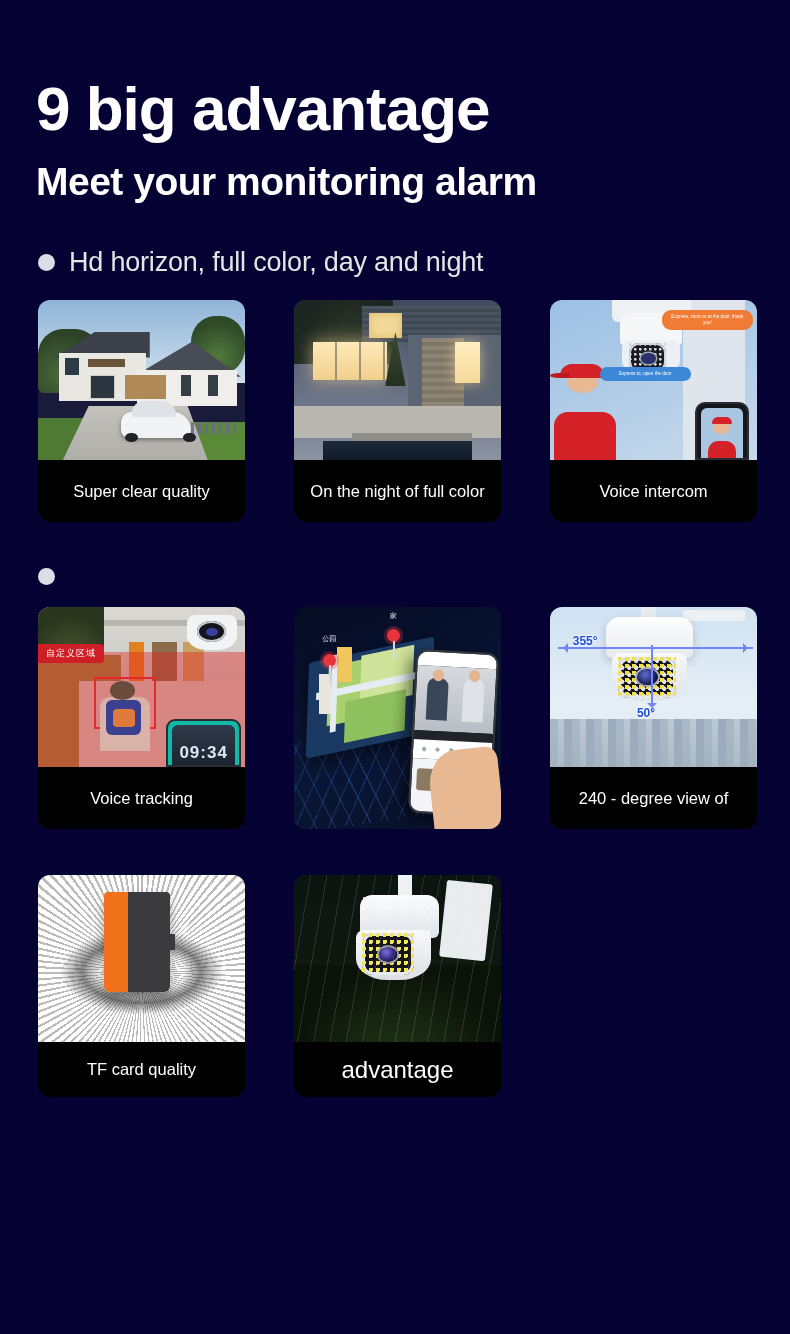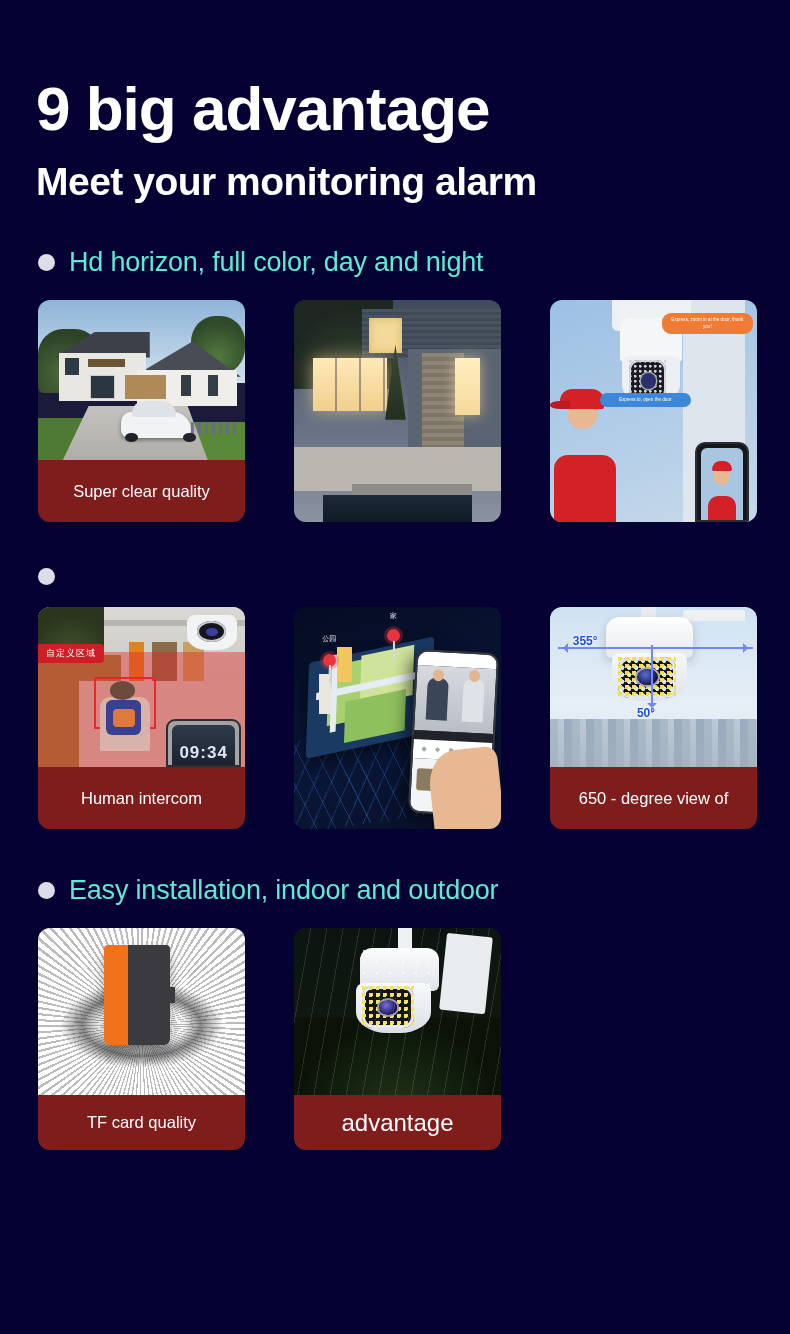--- a/index.html
+++ b/index.html
@@ -26,33 +26,33 @@
   
   .section { margin-top: 46px; }
   .sec-head {
     display: flex; align-items: center; gap: 14px;
     padding-left: 38px; margin-bottom: 22px;
   }
   .sec-bullet {
     width: 17px; height: 17px; border-radius: 50%;
     background: #dcdde6; flex: 0 0 auto;
   }
-  .sec-title { font-size: 27px; color: #5eead4; font-weight: normal; letter-spacing: -0.2px; }
+  .sec-title { font-size: 27px; color: #e5e5e5; font-weight: normal; letter-spacing: -0.2px; }
 
   
   .row { display: flex; padding-left: 38px; gap: 49px; }
   .card {
     width: 207px; height: 222px;
     border-radius: 12px; overflow: hidden;
     position: relative; background: #1a1a3a;
     display: flex; flex-direction: column;
   }
   .card-img { position: relative; flex: 1 1 auto; overflow: hidden; }
   .card-label {
-    background: #7f1d1d; color: #ffffff;
+    background: #000000; color: #ffffff;
     font-size: 16.5px; text-align: left;
     height: 62px; display: flex; align-items: center; justify-content: center;
     flex: 0 0 62px; padding: 12px 4px;
   }
   .card-label.big { font-size: 24px; }
   .card-label.h55 { height: 55px; flex-basis: 55px; }
 
   
   .sc { position: absolute; inset: 0; }
 
@@ -162,21 +162,21 @@
   .s4-box { position:absolute; left:27%; top:44%; width:30%; height:32%; border:2px solid #e8262d; }
   .s4-kid-head { position:absolute; left:35%; top:46%; width:12%; height:12%; background:#6b4b3c; border-radius:50%; }
   .s4-kid-body { position:absolute; left:30%; top:56%; width:24%; height:34%; background:#d9b3aa; border-radius:10px 10px 0 0; }
   .s4-bag { position:absolute; left:33%; top:58%; width:17%; height:22%; background:#3a3f8f; border-radius:6px; }
   .s4-bag::after { content:""; position:absolute; left:18%; top:26%; width:64%; height:52%; background:#e07a3c; border-radius:4px; }
   .s4-cam { position:absolute; right:4%; top:5%; width:24%; height:22%; background:#f1f3f5; border-radius:8px 8px 40% 40%; }
   .s4-cam-lens { position:absolute; right:9%; top:9%; width:14%; height:13%; background:#15161c; border-radius:50%;
     box-shadow: inset 0 0 0 2px #c9cdd2; }
   .s4-cam-lens::after { content:""; position:absolute; left:30%; top:30%; width:40%; height:40%; background:#3b3fa0; border-radius:50%; }
   .s4-phone { position:absolute; right:2%; bottom:0; width:36%; height:30%;
-    background:#a3a3a3; border-radius:9px 9px 0 0; border:2px solid #2a2d33; }
+    background:#14b8a6; border-radius:9px 9px 0 0; border:2px solid #2a2d33; }
   .s4-phone-scr { position:absolute; inset:4px 4px 0 4px; background:linear-gradient(#2f3a4a,#1b2330); border-radius:6px 6px 0 0;
     display:flex; align-items:flex-end; justify-content:center; }
   .s4-time { color:#dde6f2; font-size:17px; font-weight:600; letter-spacing:1px; padding-bottom:2px; }
 
   
   .s5-bg { position:absolute; inset:0; background: linear-gradient(160deg,#050b22,#0a1738 55%,#081028); }
   .s5-grid { position:absolute; left:-6%; bottom:2%; width:80%; height:42%;
     background: repeating-linear-gradient(115deg, rgba(60,120,220,.33) 0 1px, transparent 1px 16px),
                 repeating-linear-gradient(65deg, rgba(60,120,220,.33) 0 1px, transparent 1px 16px);
     transform: skewY(-8deg); }
@@ -356,20 +356,21 @@
               <div class="s2-glassbox"></div>
             <div class="s2-liv"></div>
               <div class="s2-livmul"></div>
               <div class="s2-door"></div>
             <div class="s2-pine"></div>
               <div class="s2-deck"></div>
               <div class="s2-step"></div>
               <div class="s2-pool"></div>
           </div>
         </div>
+        <div class="card-label">On the night of full color</div>
       </div>
 
       <div class="card">
         <div class="card-img">
           <div class="sc">
             <div class="s3-bg"></div>
               <div class="s3-wall"></div>
             <div class="s3-mount"></div>
               <div class="s3-camBody"></div>
               <div class="s3-camHead"></div>
@@ -383,20 +384,21 @@
                 <div class="s3-phone-scr">
               <div class="s3-p-body"></div>
                   <div class="s3-p-head"></div>
                   <div class="s3-p-cap"></div>
             </div>
               </div>
             <div class="bubble s3-b1">Express, zoom in at the door, thank you!</div>
             <div class="bubble s3-b2">Express to, open the door</div>
           </div>
         </div>
+        <div class="card-label">Voice intercom</div>
       </div>
 
     </div>
   </div>
 
   <div class="section">
     <div class="sec-head">
       <span class="sec-bullet"></span>
     </div>
     <div class="row">
@@ -421,21 +423,21 @@
               <div class="s4-bag"></div>
             <div class="s4-cam"></div>
               <div class="s4-cam-lens"></div>
             <div class="s4-phone">
                 <div class="s4-phone-scr">
               <div class="s4-time">09:34</div>
             </div>
               </div>
           </div>
         </div>
-        <div class="card-label">Human intercom</div>
+        <div class="card-label">Voice tracking</div>
       </div>
 
       <div class="card">
         <div class="card-img">
           <div class="sc">
             <div class="s5-bg"></div>
               <div class="s5-grid"></div>
             <div class="s5-map"></div>
               <div class="s5-map-g1"></div>
               <div class="s5-map-g2"></div>
@@ -476,31 +478,27 @@
               <div class="s6-head"></div>
             <div class="s6-panel"></div>
               <div class="s6-led"></div>
               <div class="s6-lens"></div>
             <div class="s6-hline"></div>
               <div class="s6-vline"></div>
             <div class="ann s6-a1">355°</div>
             <div class="ann s6-a2">50°</div>
           </div>
         </div>
-        <div class="card-label">650 - degree view of</div>
+        <div class="card-label">240 - degree view of</div>
       </div>
 
     </div>
   </div>
 
   <div class="section">
-    <div class="sec-head">
-      <span class="sec-bullet"></span>
-      <span class="sec-title">Easy installation, indoor and outdoor</span>
-    </div>
     <div class="row">
 
       <div class="card">
         <div class="card-img">
           <div class="sc">
             <div class="s7-bg"></div>
               <div class="s7-field"></div>
             <div class="s7-shadow"></div>
               <div class="s7-card"></div>
           </div>

